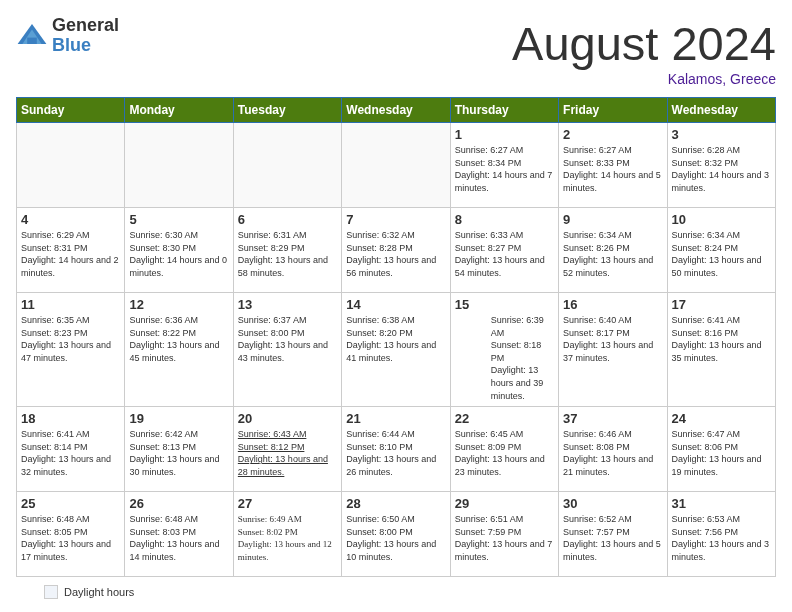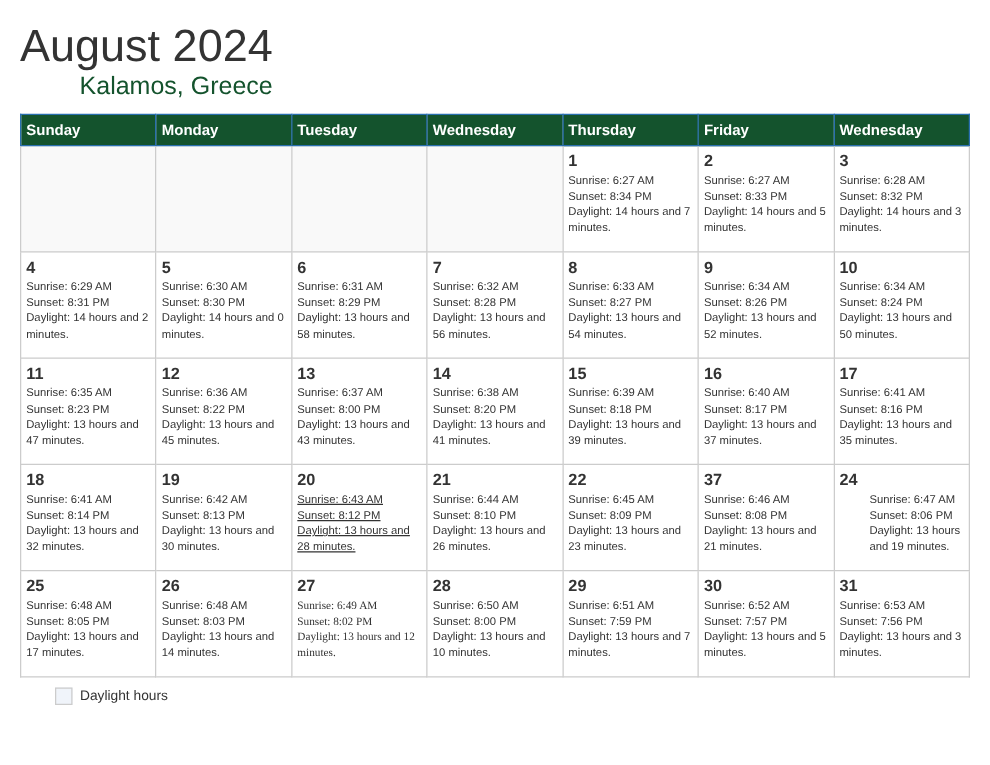--- a/index.html
+++ b/index.html
@@ -29,35 +29,35 @@
     .logo-text .general { color: #333; }
     .logo-text .blue { color: #3a7fc1; }
     .logo-icon {
       width: 32px;
       height: 32px;
     }
     .title-block {
       text-align: right;
     }
     .month-year {
-      font-size: 36px;
+      font-size: 47px;
       color: #333;
       font-weight: normal;
     }
     .location {
-      font-size: 20px;
-      color: #14532d;
+      font-size: 14px;
+      color: #4c1d95;
     }
     table {
       width: 100%;
       border-collapse: collapse;
       table-layout: fixed;
     }
     th {
-      background-color: #14532d;
+      background-color: #4d7c0f;
       color: #fff;
       font-size: 12px;
       font-weight: bold;
       padding: 5px 4px;
       text-align: left;
       border: 1px solid #2a6faf;
     }
     td {
       border: 1px solid #ccc;
       vertical-align: top;
@@ -93,20 +93,31 @@
       width: 14px;
       height: 14px;
       background: #f0f4fa;
       border: 1px solid #ccc;
     }
   </style>
 </head>
 <body>
 
 <div class="header">
+  <div class="logo">
+    <svg class="logo-icon" viewBox="0 0 40 40" xmlns="http://www.w3.org/2000/svg">
+      <polygon points="20,5 38,30 2,30" fill="#3a7fc1"></polygon>
+      <polygon points="20,12 32,30 8,30" fill="#5a9fd4"></polygon>
+      <rect x="14" y="22" width="12" height="8" fill="#3a7fc1"></rect>
+    </svg>
+    <div class="logo-text">
+      <span class="general">General</span><br>
+      <span class="blue">Blue</span>
+    </div>
+  </div>
   <div class="title-block">
     <div class="month-year">August 2024</div>
     <div class="location">Kalamos, Greece</div>
   </div>
 </div>
 
 <table>
   <thead>
     <tr>
     <th>Sunday</th>
@@ -207,21 +218,21 @@
 Daylight: 13 hours and 43 minutes.</div>
         </td>
         <td>
           <div class="day-num">14</div>
           <div class="day-info" style="white-space: pre-line;">Sunrise: 6:38 AM
 Sunset: 8:20 PM
 Daylight: 13 hours and 41 minutes.</div>
         </td>
         <td>
           <div class="day-num">15</div>
-          <div class="day-info" style="white-space: pre-line;">Sunrise: 6:39 AM
+          <div class="day-info" style="white-space: pre-line; margin-left: 36px;">Sunrise: 6:39 AM
 Sunset: 8:18 PM
 Daylight: 13 hours and 39 minutes.</div>
         </td>
         <td>
           <div class="day-num">16</div>
           <div class="day-info" style="white-space: pre-line;">Sunrise: 6:40 AM
 Sunset: 8:17 PM
 Daylight: 13 hours and 37 minutes.</div>
         </td>
         <td>
@@ -263,21 +274,21 @@
 Daylight: 13 hours and 23 minutes.</div>
         </td>
         <td>
           <div class="day-num">37</div>
           <div class="day-info" style="white-space: pre-line;">Sunrise: 6:46 AM
 Sunset: 8:08 PM
 Daylight: 13 hours and 21 minutes.</div>
         </td>
         <td>
           <div class="day-num">24</div>
-          <div class="day-info" style="white-space: pre-line; margin-left: 24px;">Sunrise: 6:47 AM
+          <div class="day-info" style="white-space: pre-line;">Sunrise: 6:47 AM
 Sunset: 8:06 PM
 Daylight: 13 hours and 19 minutes.</div>
         </td>
       </tr>
       <tr>
         <td>
           <div class="day-num">25</div>
           <div class="day-info" style="white-space: pre-line;">Sunrise: 6:48 AM
 Sunset: 8:05 PM
 Daylight: 13 hours and 17 minutes.</div>

